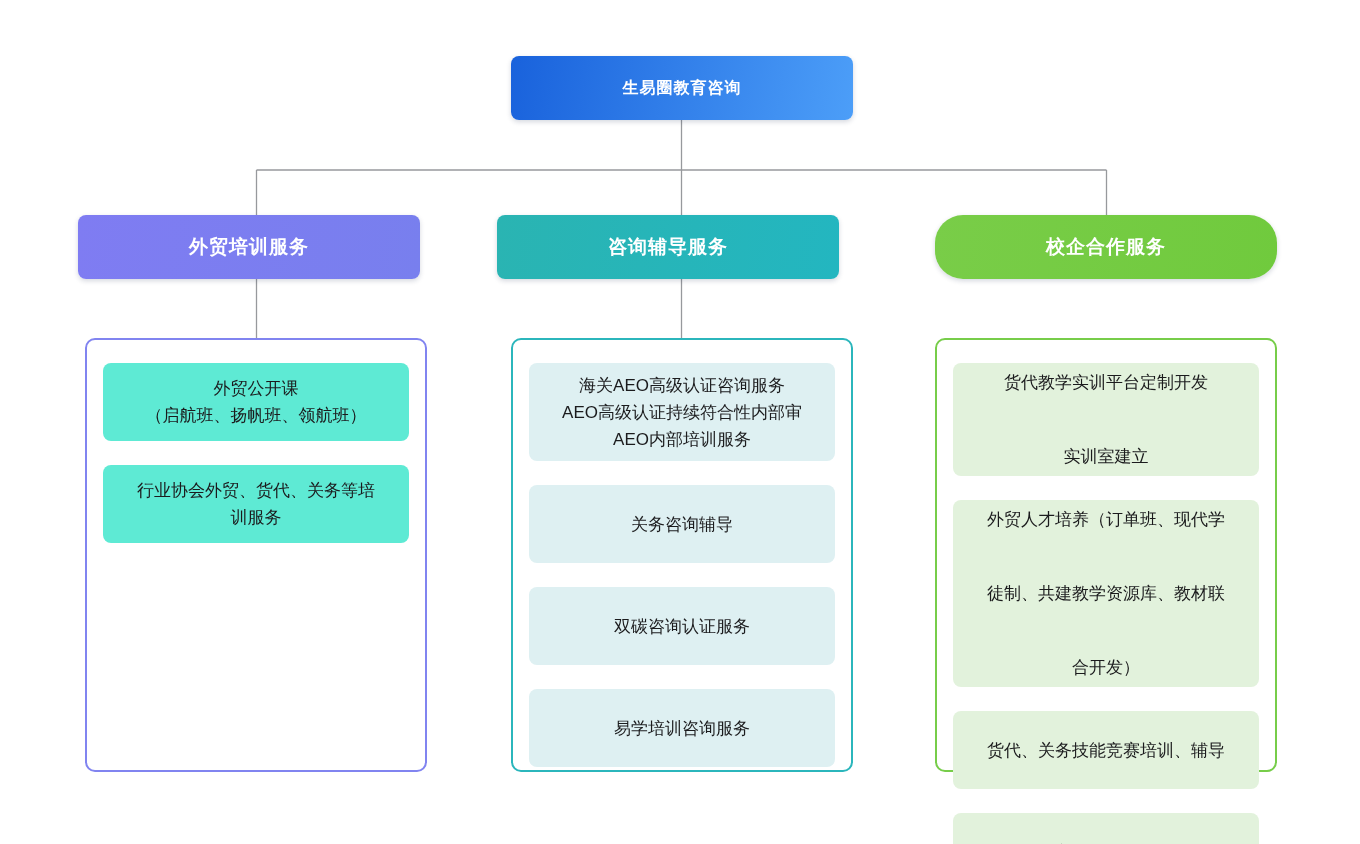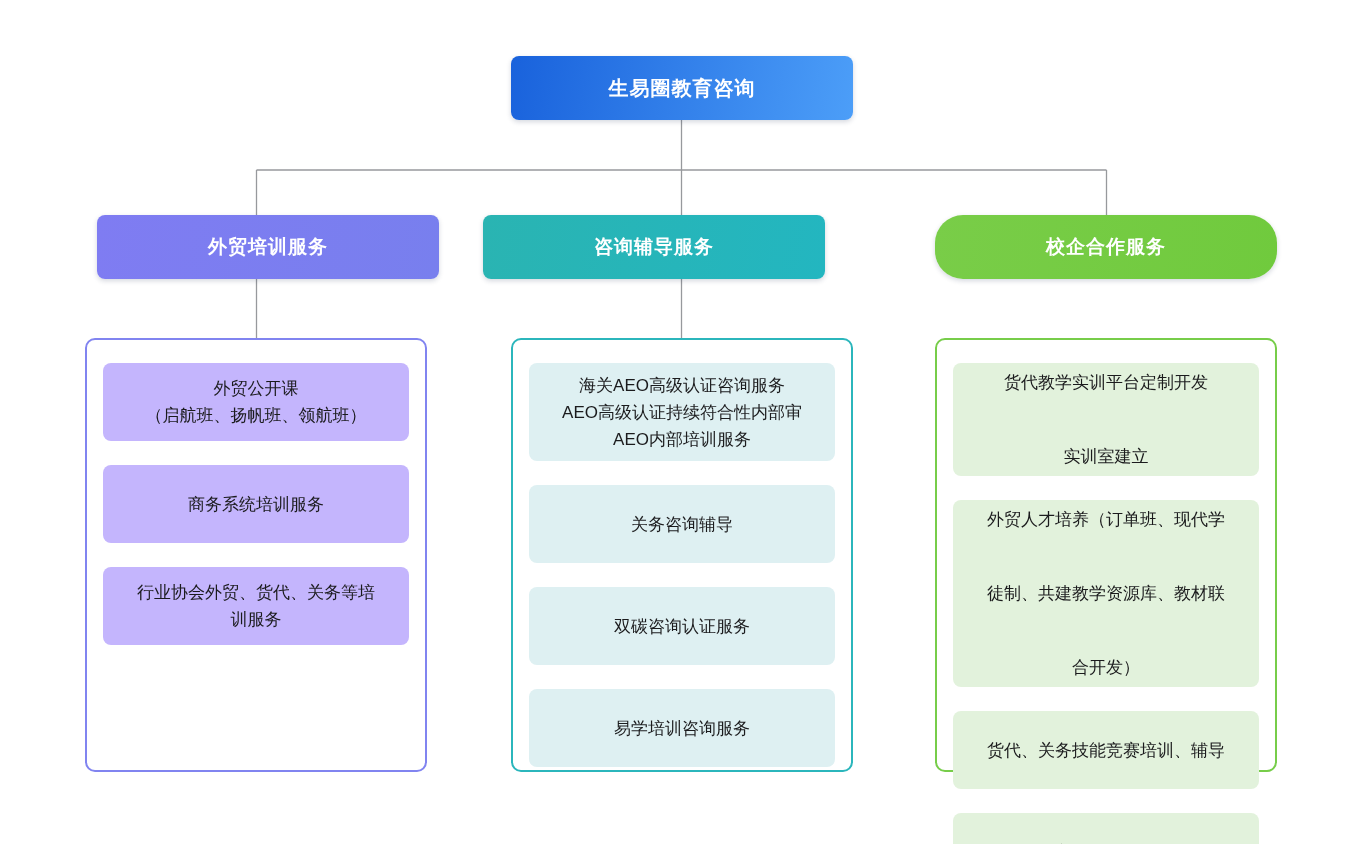--- a/index.html
+++ b/index.html
@@ -10,31 +10,31 @@
     font-family:"Liberation Sans", sans-serif;
     overflow:hidden;
   }
   .connectors { position:absolute; left:0; top:0; width:1360px; height:844px; }
 
   .node {
     position:absolute;
     width:342px; height:64px;
     border-radius:8px;
     display:flex; align-items:center; justify-content:center;
-    color:#ffffff; font-weight:bold; font-size:20px;
+    color:#ffffff; font-weight:bold; font-size:16px;
     letter-spacing:1px;
     box-shadow:0 2px 5px rgba(20,40,80,0.18);
   }
   .root-node {
     left:511px; top:56px;
     background:linear-gradient(100deg,#1962DC 0%,#4C9EF8 100%);
   }
   .hdr { top:215px; font-size:19px; }
-  .hdr-0 { left:97px;  background:linear-gradient(100deg,#7F7CF2 0%,#787FEE 100%);font-family:Liberation Mono, monospace; }
-  .hdr-1 { left:483px; background:linear-gradient(100deg,#2AB4B2 0%,#23B6C0 100%);align-items:center; }
+  .hdr-0 { left:78px;  background:linear-gradient(100deg,#7F7CF2 0%,#787FEE 100%);font-family:Liberation Mono, monospace; }
+  .hdr-1 { left:497px; background:linear-gradient(100deg,#2AB4B2 0%,#23B6C0 100%);align-items:center; }
   .hdr-2 { left:935px; background:linear-gradient(100deg,#79CD48 0%,#70CA3D 100%);border-radius:28px; }
 
   .panel {
     position:absolute; top:338px;
     width:342px; height:434px;
     box-sizing:border-box;
     background:#ffffff;
     border-radius:10px;
     padding:23px 16px 0 16px;
   }
@@ -47,21 +47,21 @@
     width:100%; min-height:78px;
     margin-bottom:24px;
     border-radius:8px;
     display:flex; flex-direction:column;
     align-items:center; justify-content:center;
     font-size:17px; line-height:27px; color:#1b1b1d;
     text-align:center;
     padding:6px 4px;
   }
   .item.tall { min-height:98px;text-align:center; }
-  .panel-0 .item { background:#c4b5fd; }
+  .panel-0 .item { background:#5eead4; }
   .panel-1 .item { background:#DEF0F2; }
   .panel-2 .item { background:#E2F2DC;gap:47px; }
   .line { display:block; }
 </style>
 </head>
 <body>
 
 <div class="canvas">
 
   <svg class="connectors" viewBox="0 0 1360 844" xmlns="http://www.w3.org/2000/svg">
@@ -87,23 +87,20 @@
     <span>咨询辅导服务</span>
   </div>
   <div class="node hdr hdr-2">
     <span>校企合作服务</span>
   </div>
 
   <div class="panel panel-0">
     <div class="item">
       <span class="line">外贸公开课</span>
       <span class="line">（启航班、扬帆班、领航班）</span>
-    </div>
-    <div class="item">
-      <span class="line">商务系统培训服务</span>
     </div>
     <div class="item">
       <span class="line">行业协会外贸、货代、关务等培</span>
       <span class="line">训服务</span>
     </div>
   </div>
 
   <div class="panel panel-1">
     <div class="item tall">
       <span class="line">海关AEO高级认证咨询服务</span>

